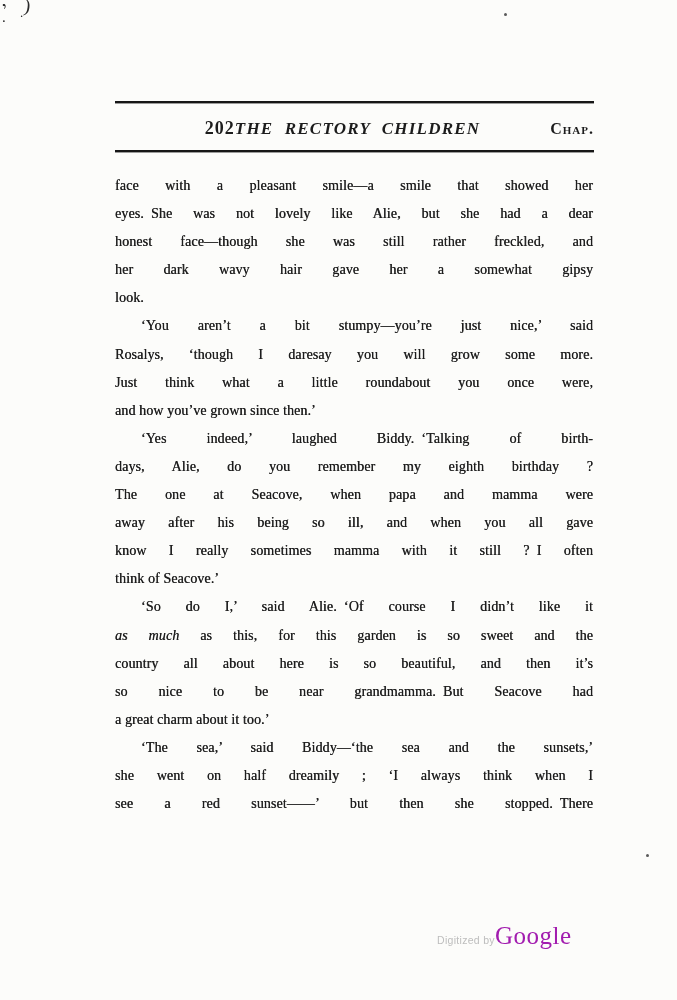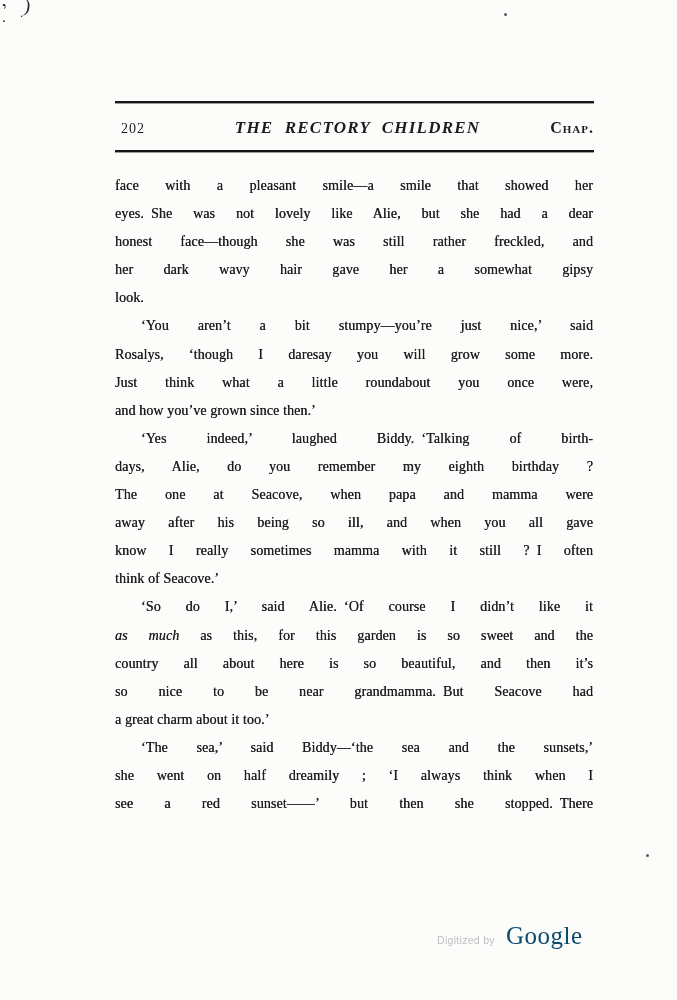--- a/index.html
+++ b/index.html
@@ -17,21 +17,21 @@
   .rule-top{top:101px;box-shadow:0 0.5px 0 #3a3a3a;}
   .rule-bottom{top:150px;box-shadow:0 0.5px 0 #3a3a3a;}
 
   
   .header{
     position:absolute;left:115px;width:479px;top:118px;
     display:flex;align-items:baseline;
   }
   .header .pagenum{
     flex:1;padding-left:6px;
-    font-size:14px;font-weight:normal;letter-spacing:1px;
+    font-size:18px;font-weight:bold;letter-spacing:1px;text-align:right;
   }
   .header .title{
     font-size:17px;font-weight:bold;font-style:italic;
     letter-spacing:1.2px;word-spacing:6px;white-space:nowrap;
   }
   .header .chap{
     flex:1;text-align:right;
     font-variant:small-caps;font-weight:bold;font-size:16px;letter-spacing:1px;
   }
 
@@ -43,29 +43,29 @@
     letter-spacing:0.1px;
   }
   .ln{text-align:justify;text-align-last:justify;}
   .ln.end{text-align-last:left;}
   .ln.ind{padding-left:26px;}
   .it{font-style:italic;}
 
   
   .watermark{
     position:absolute;left:437px;top:922px;
-    display:flex;align-items:baseline;gap:11px;
+    display:flex;align-items:baseline;gap:0;
   }
   .watermark .prefix{
     font-family:"Liberation Sans","DejaVu Sans",sans-serif;
     font-size:10.5px;color:#bdbdbd;letter-spacing:0.3px;
   }
   .watermark .brand{
     font-family:"Liberation Serif","DejaVu Serif",serif;
-    font-size:25px;color:#0c4a6e;letter-spacing:0.5px;
+    font-size:25px;color:#a21caf;letter-spacing:0.5px;
   }
 
   
   .artifact{position:absolute;color:#2a2a2a;font-size:18px;line-height:1;}
   .a0{left:3px;top:0px;transform:rotate(-28deg);font-size:19px;}
   .a1{left:2px;top:10px;font-size:15px;}
   .a2{left:24px;top:-4px;font-size:19px;transform:rotate(8deg);}
   .a3{left:20px;top:6px;font-size:13px;}
   .speck{position:absolute;background:#5a5a5a;border-radius:50%;}
   .speck1{left:504px;top:13px;width:3px;height:3px;}

